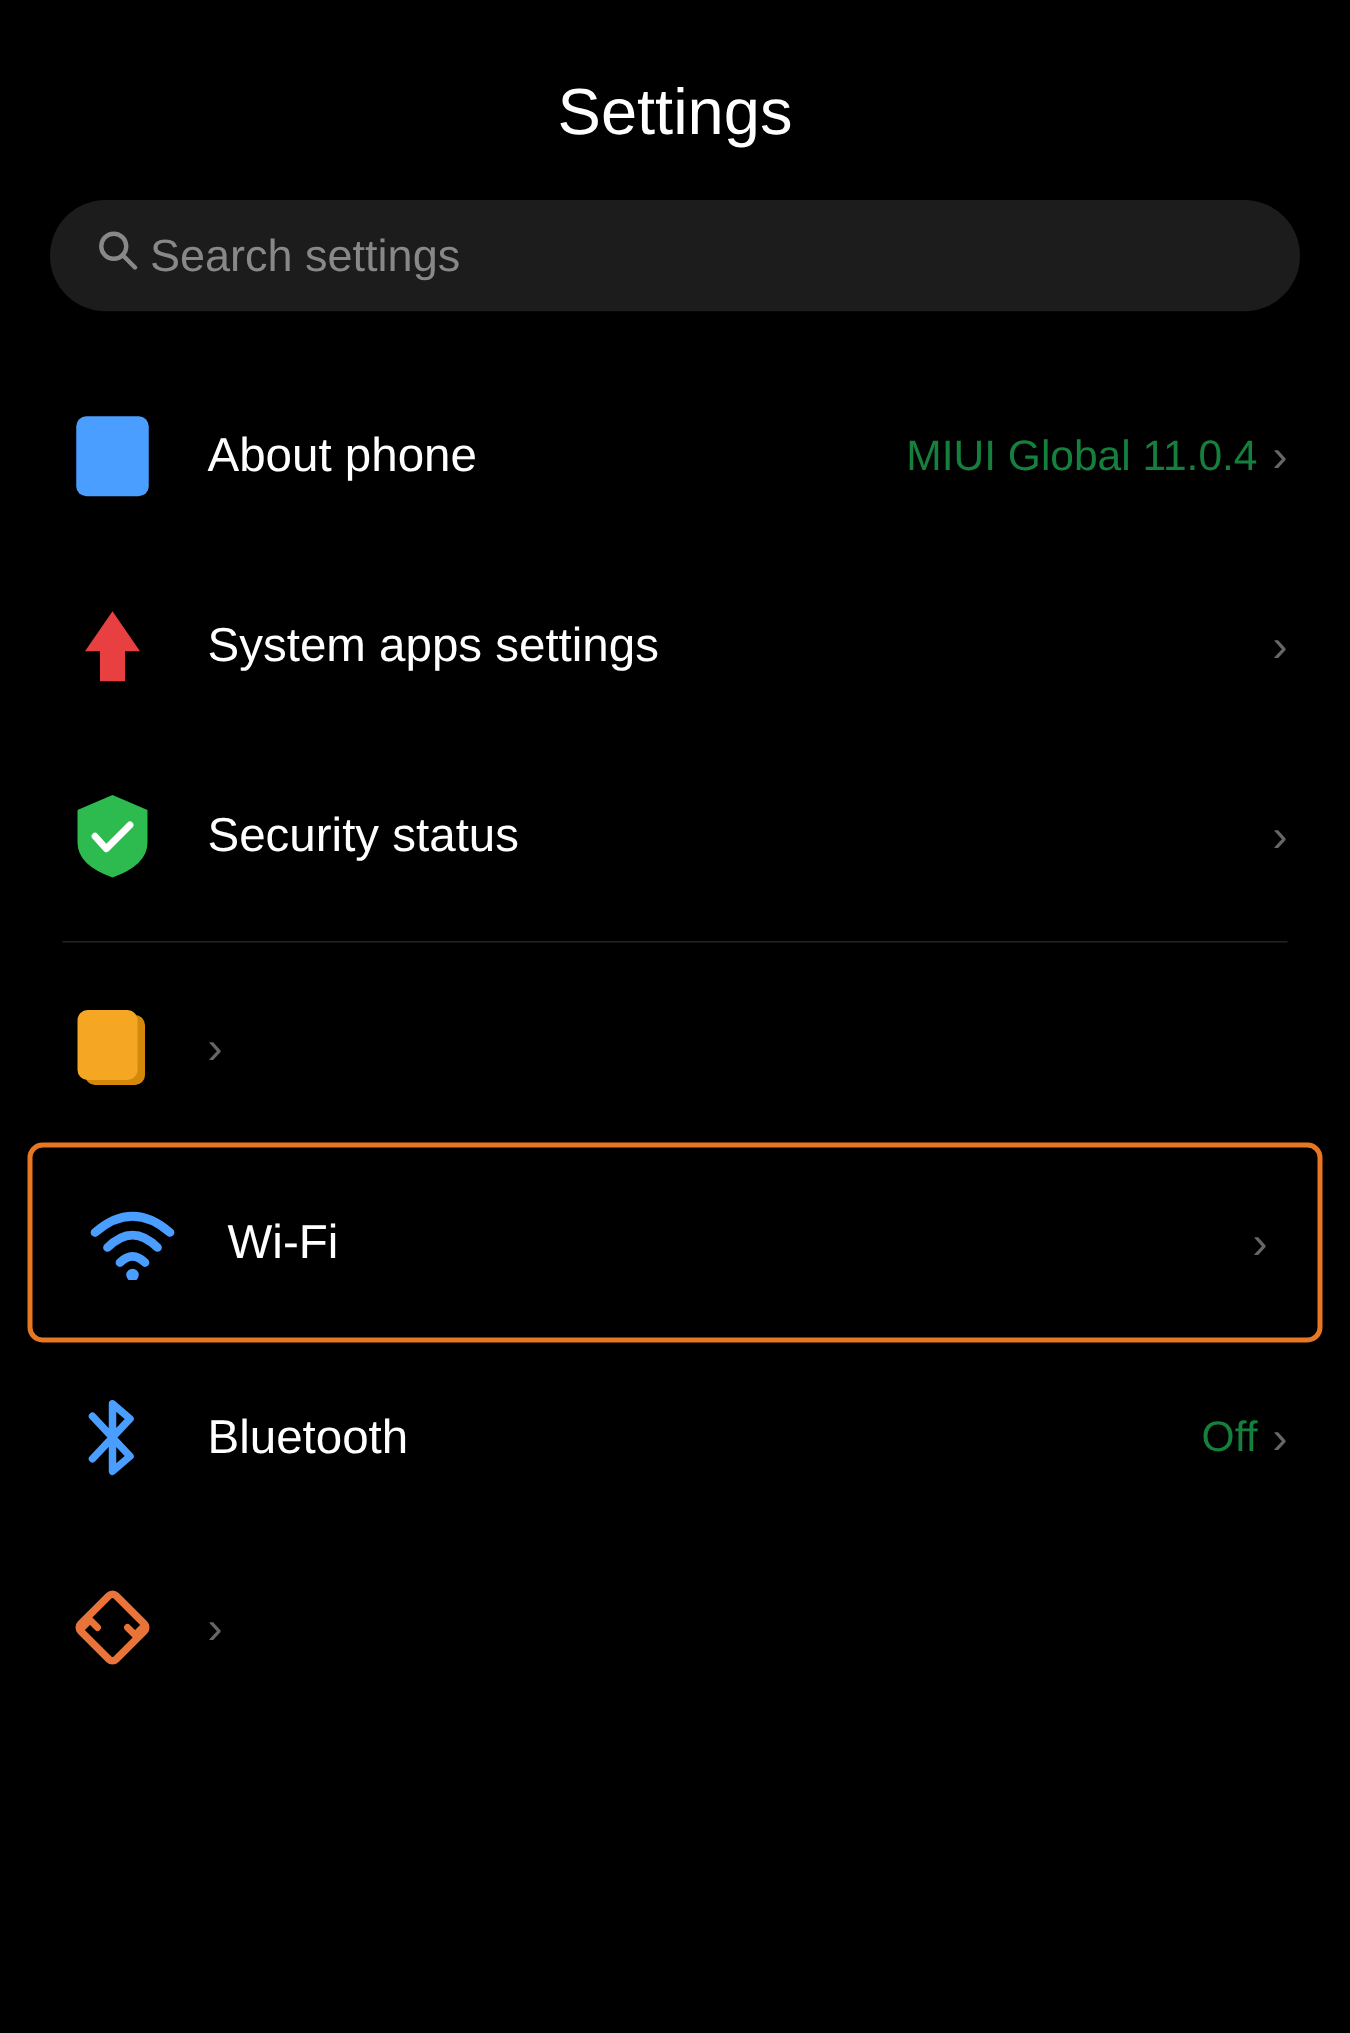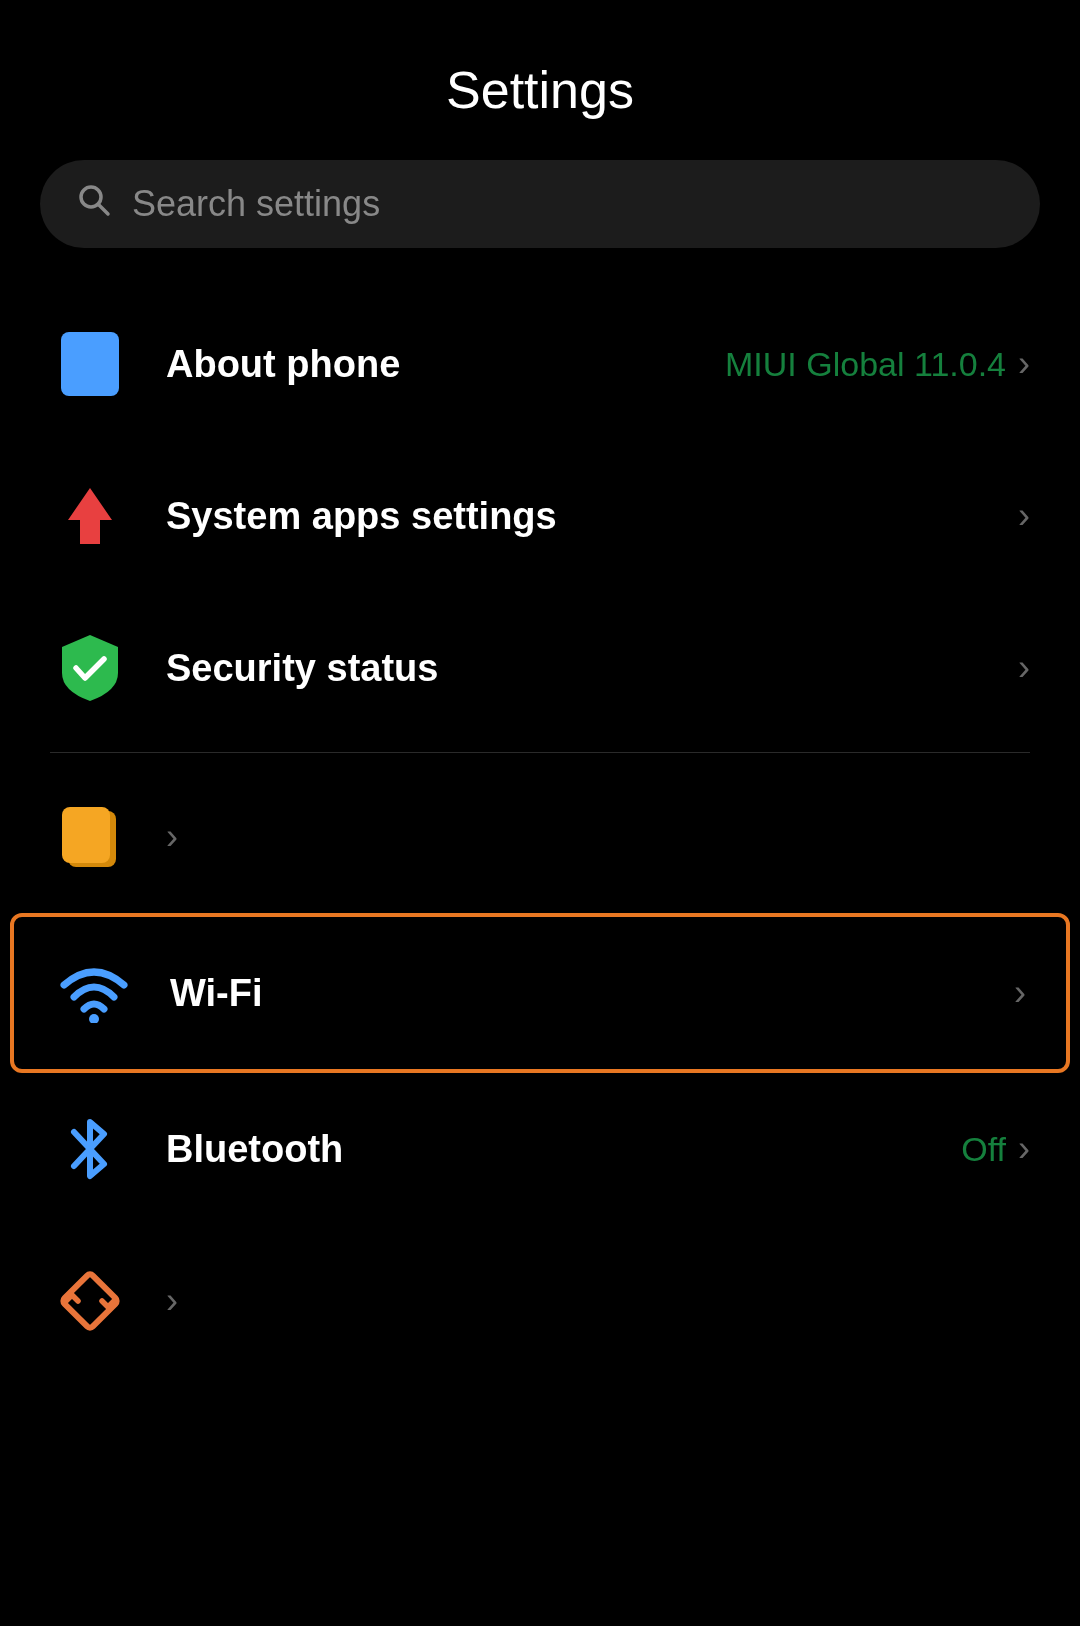--- a/index.html
+++ b/index.html
@@ -28,21 +28,21 @@
     .search-container {
       margin: 0 40px 40px 40px;
     }
 
     .search-bar {
       display: flex;
       align-items: center;
       background-color: #1c1c1c;
       border-radius: 50px;
       padding: 22px 36px;
-      gap: 20px;
+      gap: 8px;
     }
 
     .search-icon-wrap {
       color: #888888;
       font-size: 34px;
     }
 
     .search-placeholder {
       color: #888888;
       font-size: 36px;
@@ -58,38 +58,38 @@
       padding: 36px 50px;
       cursor: pointer;
       position: relative;
       border: none;
       background: transparent;
     }
 
     .settings-item.highlighted {
       border: 4px solid #e87722;
       border-radius: 12px;
-      margin: 0 10px;
+      margin: 0 22px;
       padding: 36px 40px;
     }
 
     .settings-item .icon-wrap {
       width: 80px;
       height: 80px;
       display: flex;
       align-items: center;
       justify-content: center;
       margin-right: 36px;
       flex-shrink: 0;
     }
 
     .settings-item .item-label {
       flex: 1;
       font-size: 38px;
-      font-weight: 700;
+      font-weight: 400;
       color: #ffffff;
     }
 
     .settings-item .item-value {
       font-size: 34px;
       color: #15803d;
       margin-right: 12px;
     }
 
     .chevron {

